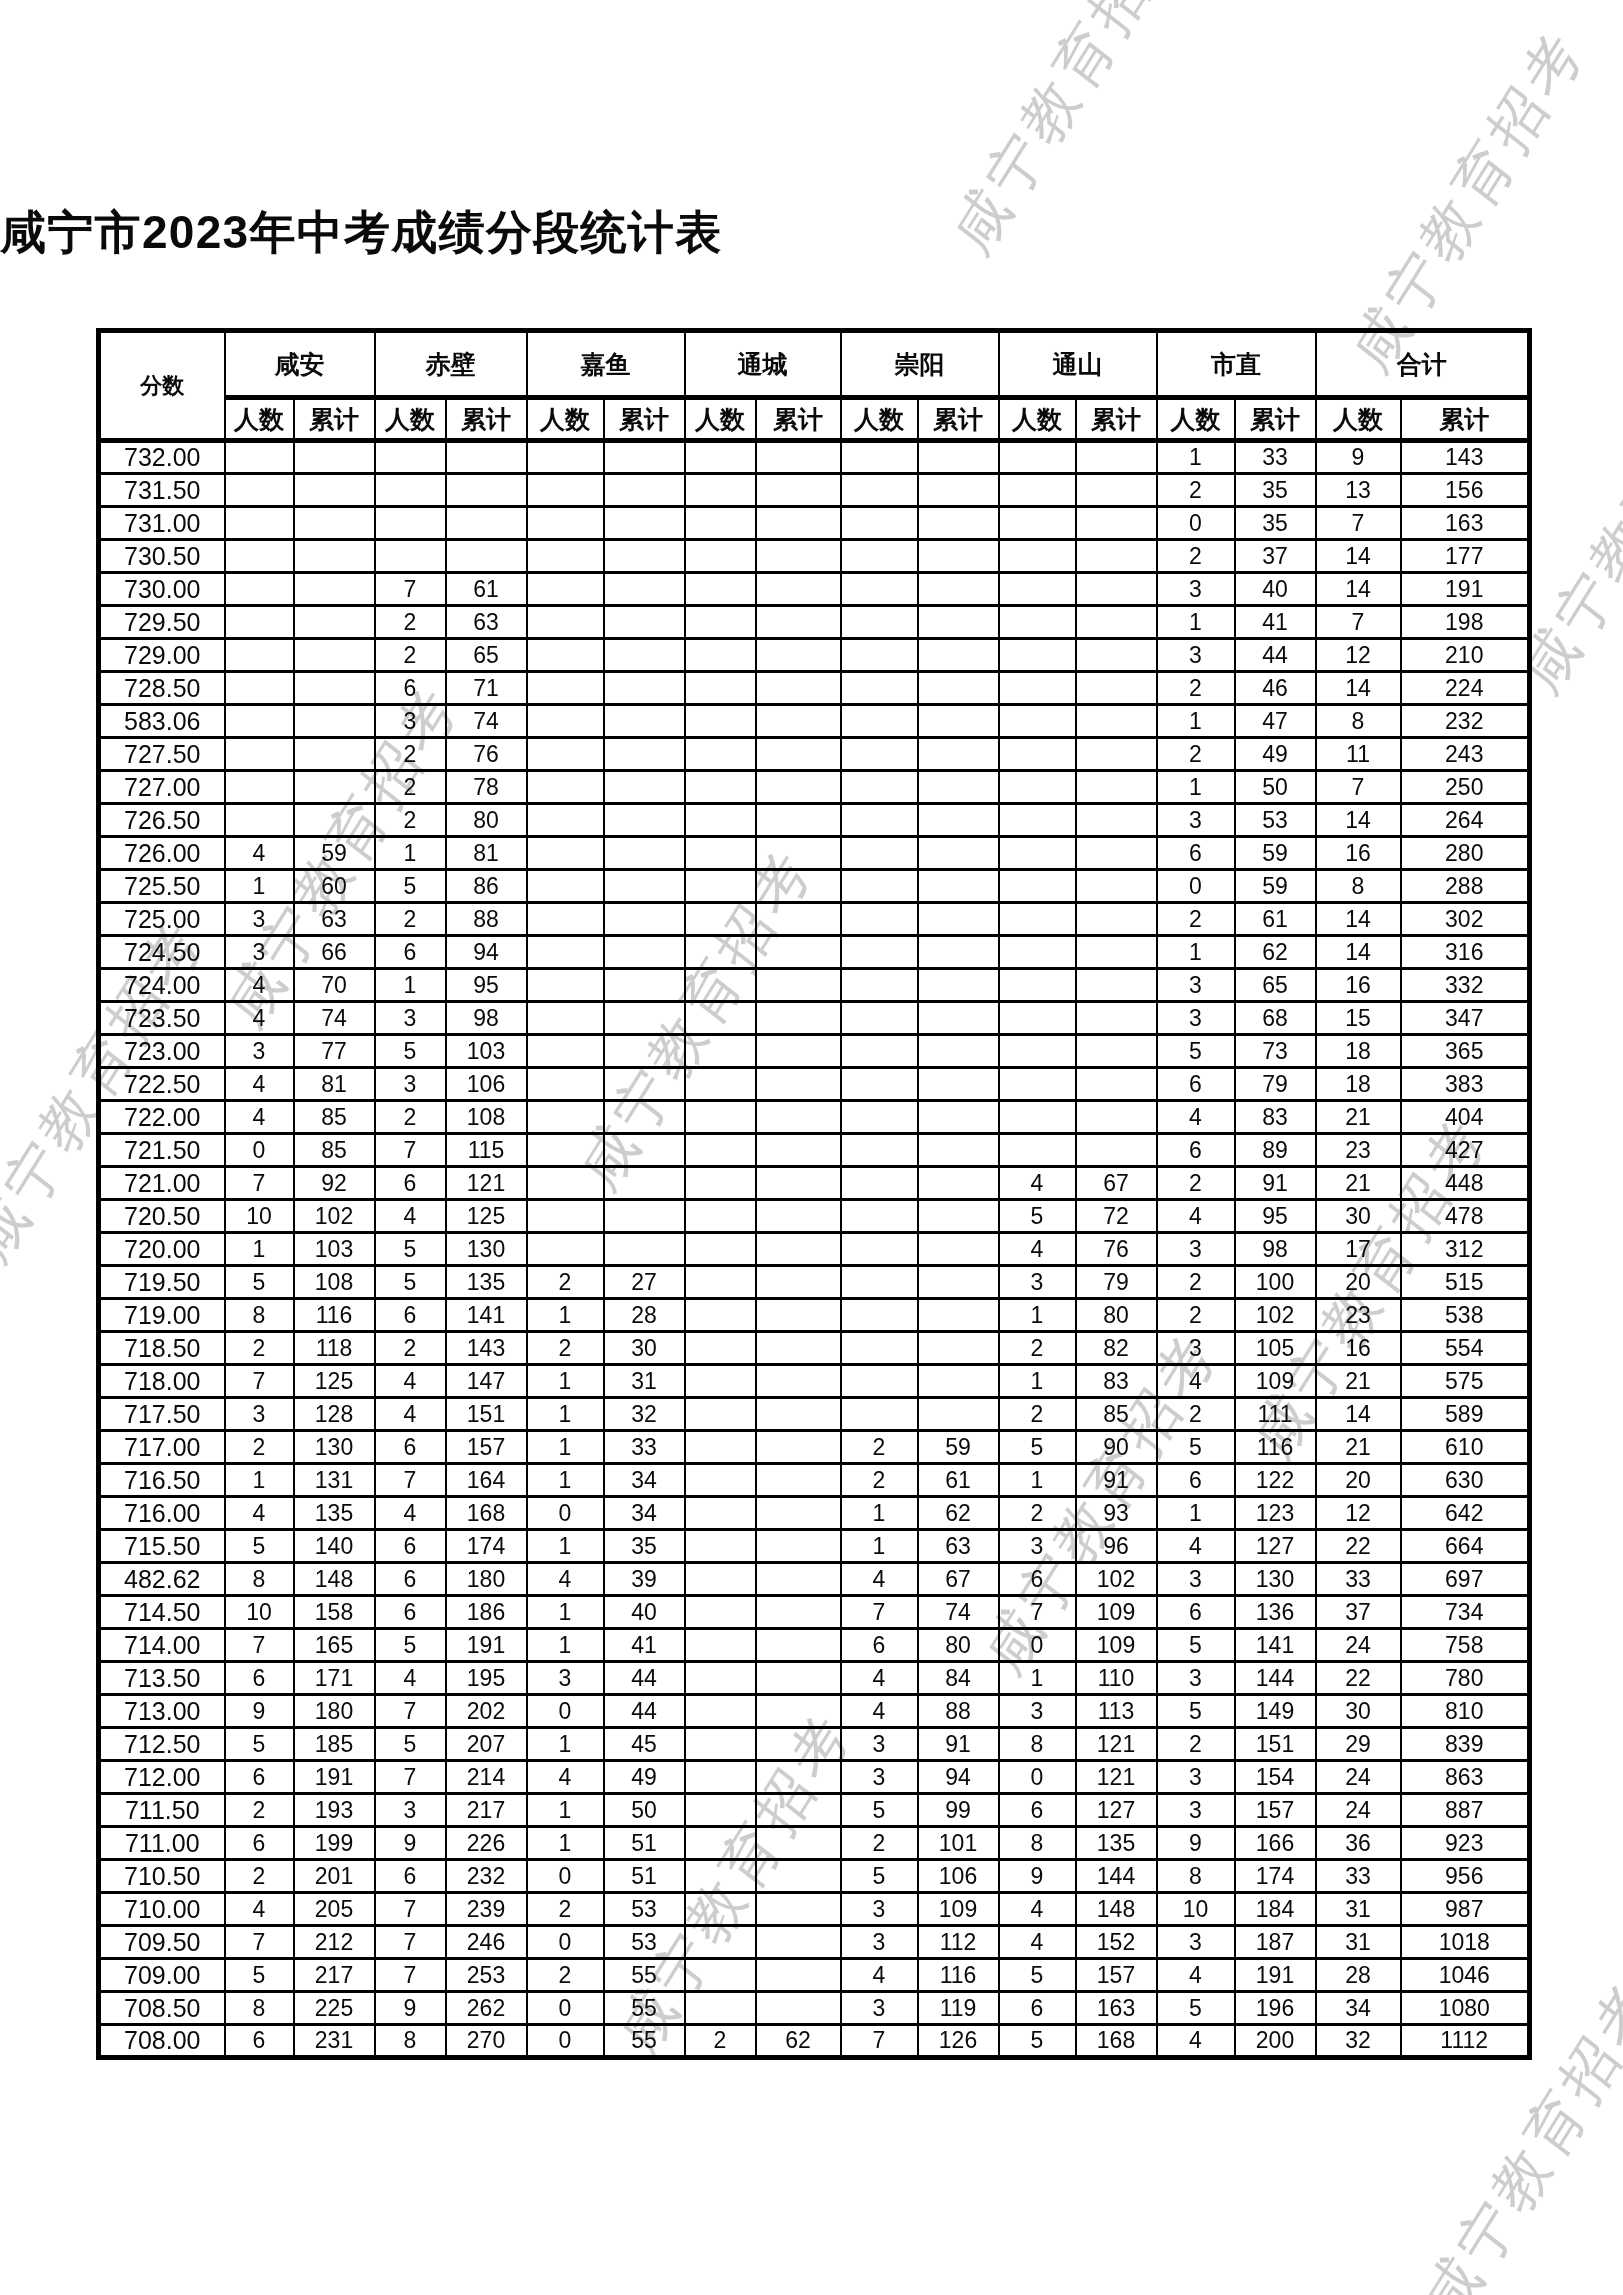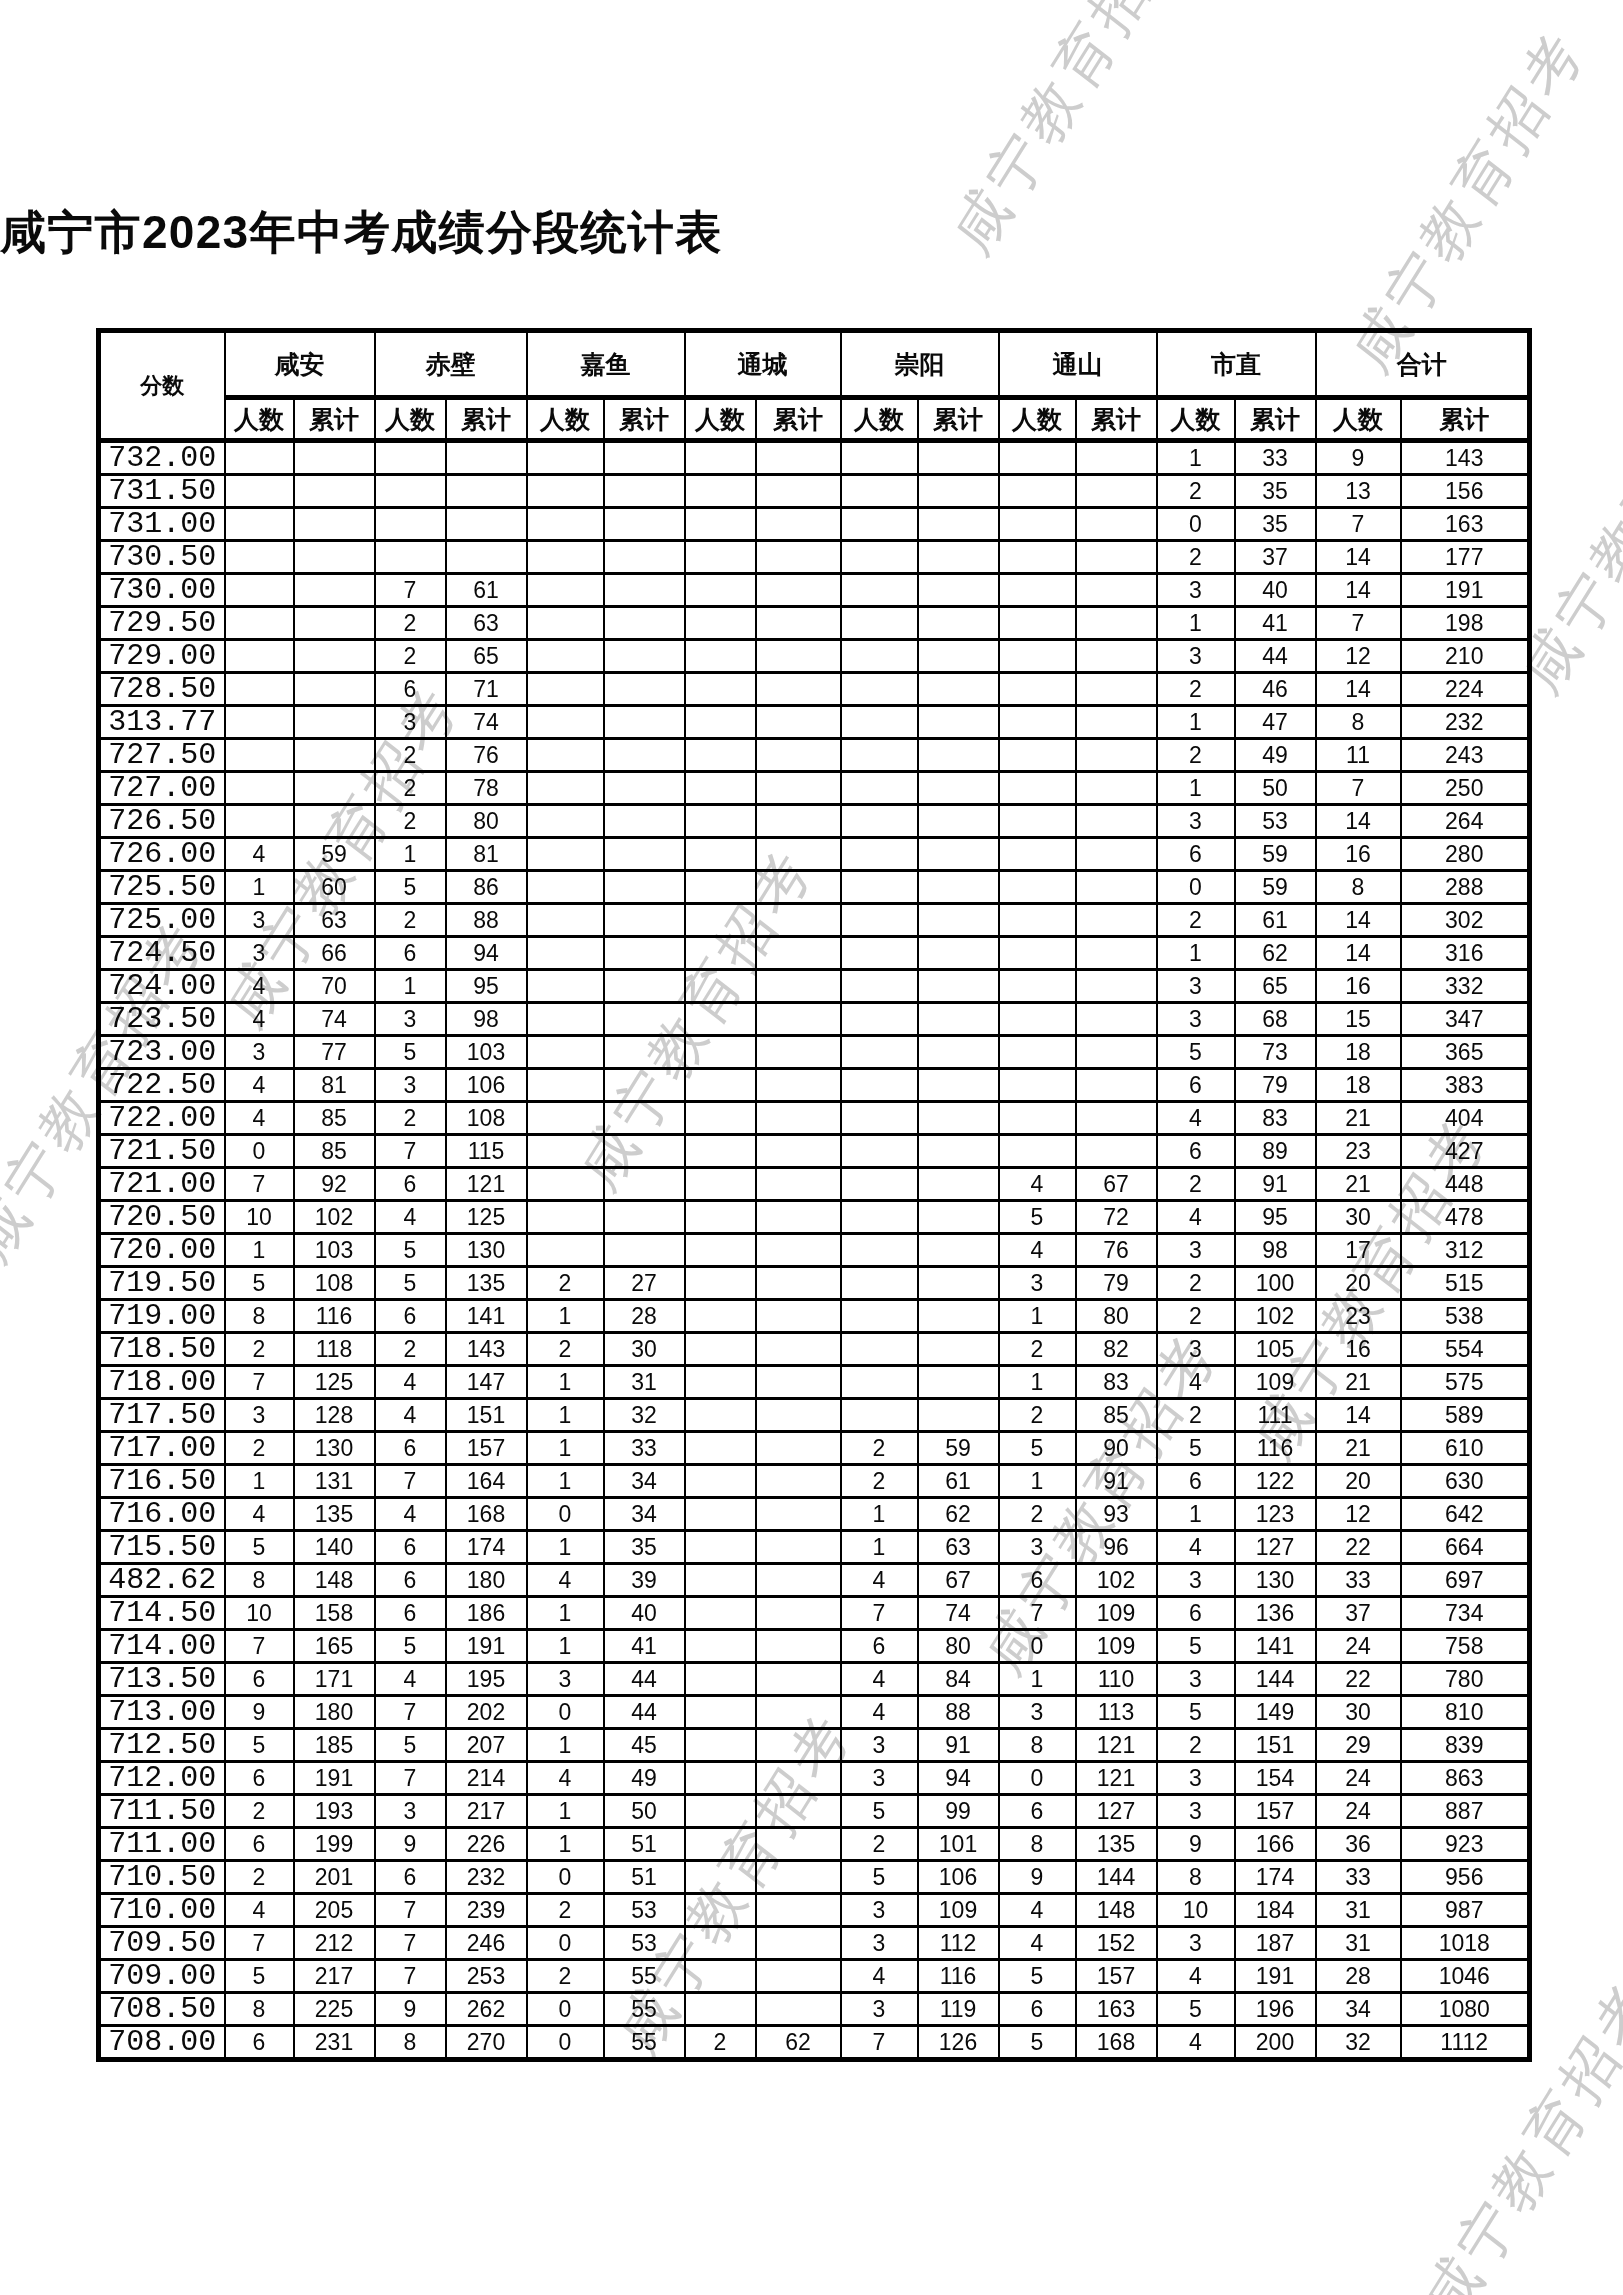--- a/index.html
+++ b/index.html
@@ -55,21 +55,21 @@
     line-height: 1;
   }
   .score-table thead tr.regions { height: 67px; }
   .score-table thead tr.subs { height: 43px; margin-top: 32px; }
   .score-table thead th { font-size: 25px; font-weight: bold; }
   .score-table thead tr.regions th { border-bottom: 5.2px solid #000; }
   .score-table thead tr.subs th { border-bottom: 5.9px solid #000; }
   .score-table th.score-head { font-size: 22px; }
   .score-table tbody tr { height: 33px; }
   .score-table td { font-size: 23px; }
-  .score-table td.score { font-size: 30px; font-family: Liberation Mono, monospace; }
+  .score-table td.score { font-size: 25px; }
 </style>
 </head>
 <body>
 
 <div class="page">
 
   <div class="watermark-layer">
       <span class="watermark" style="left: 936px; top: 222px;">咸宁教育招考</span>
       <span class="watermark" style="left: 1335px; top: 340px;">咸宁教育招考</span>
       <span class="watermark" style="left: 1505px; top: 661px;">咸宁教育招考</span>
@@ -283,21 +283,21 @@
           <td class="num"></td>
           <td class="num"></td>
           <td class="num"></td>
           <td class="num"></td>
           <td class="num">2</td>
           <td class="num">46</td>
           <td class="num">14</td>
           <td class="num">224</td>
         </tr>
         <tr>
-          <td class="score">313.77</td>
+          <td class="score">583.06</td>
           <td class="num"></td>
           <td class="num"></td>
           <td class="num">3</td>
           <td class="num">74</td>
           <td class="num"></td>
           <td class="num"></td>
           <td class="num"></td>
           <td class="num"></td>
           <td class="num"></td>
           <td class="num"></td>

